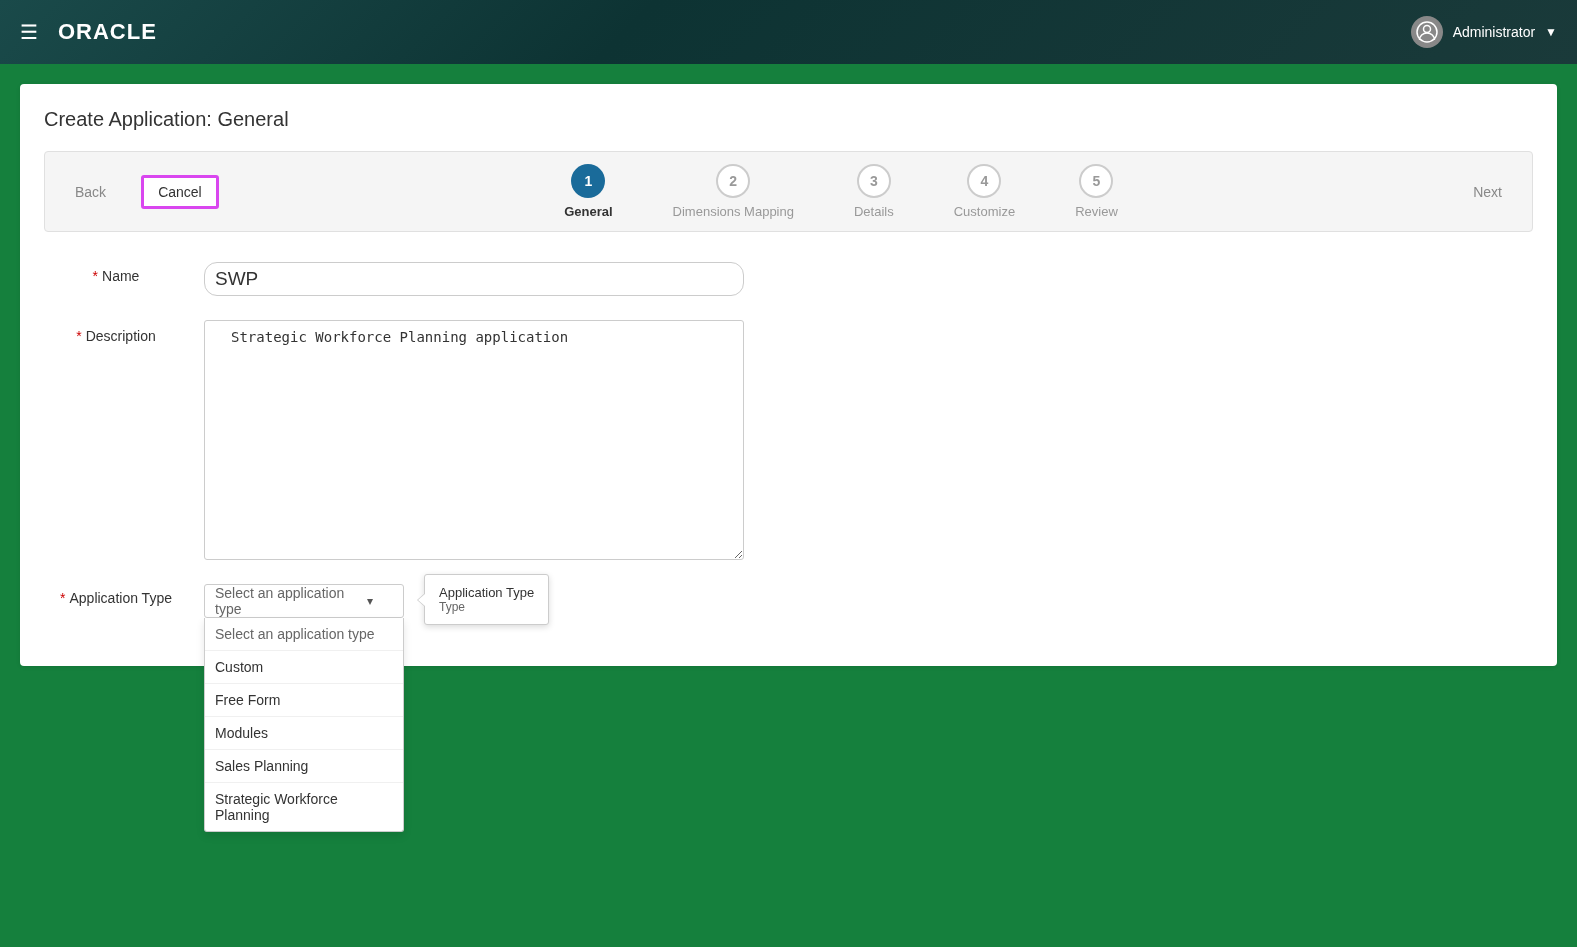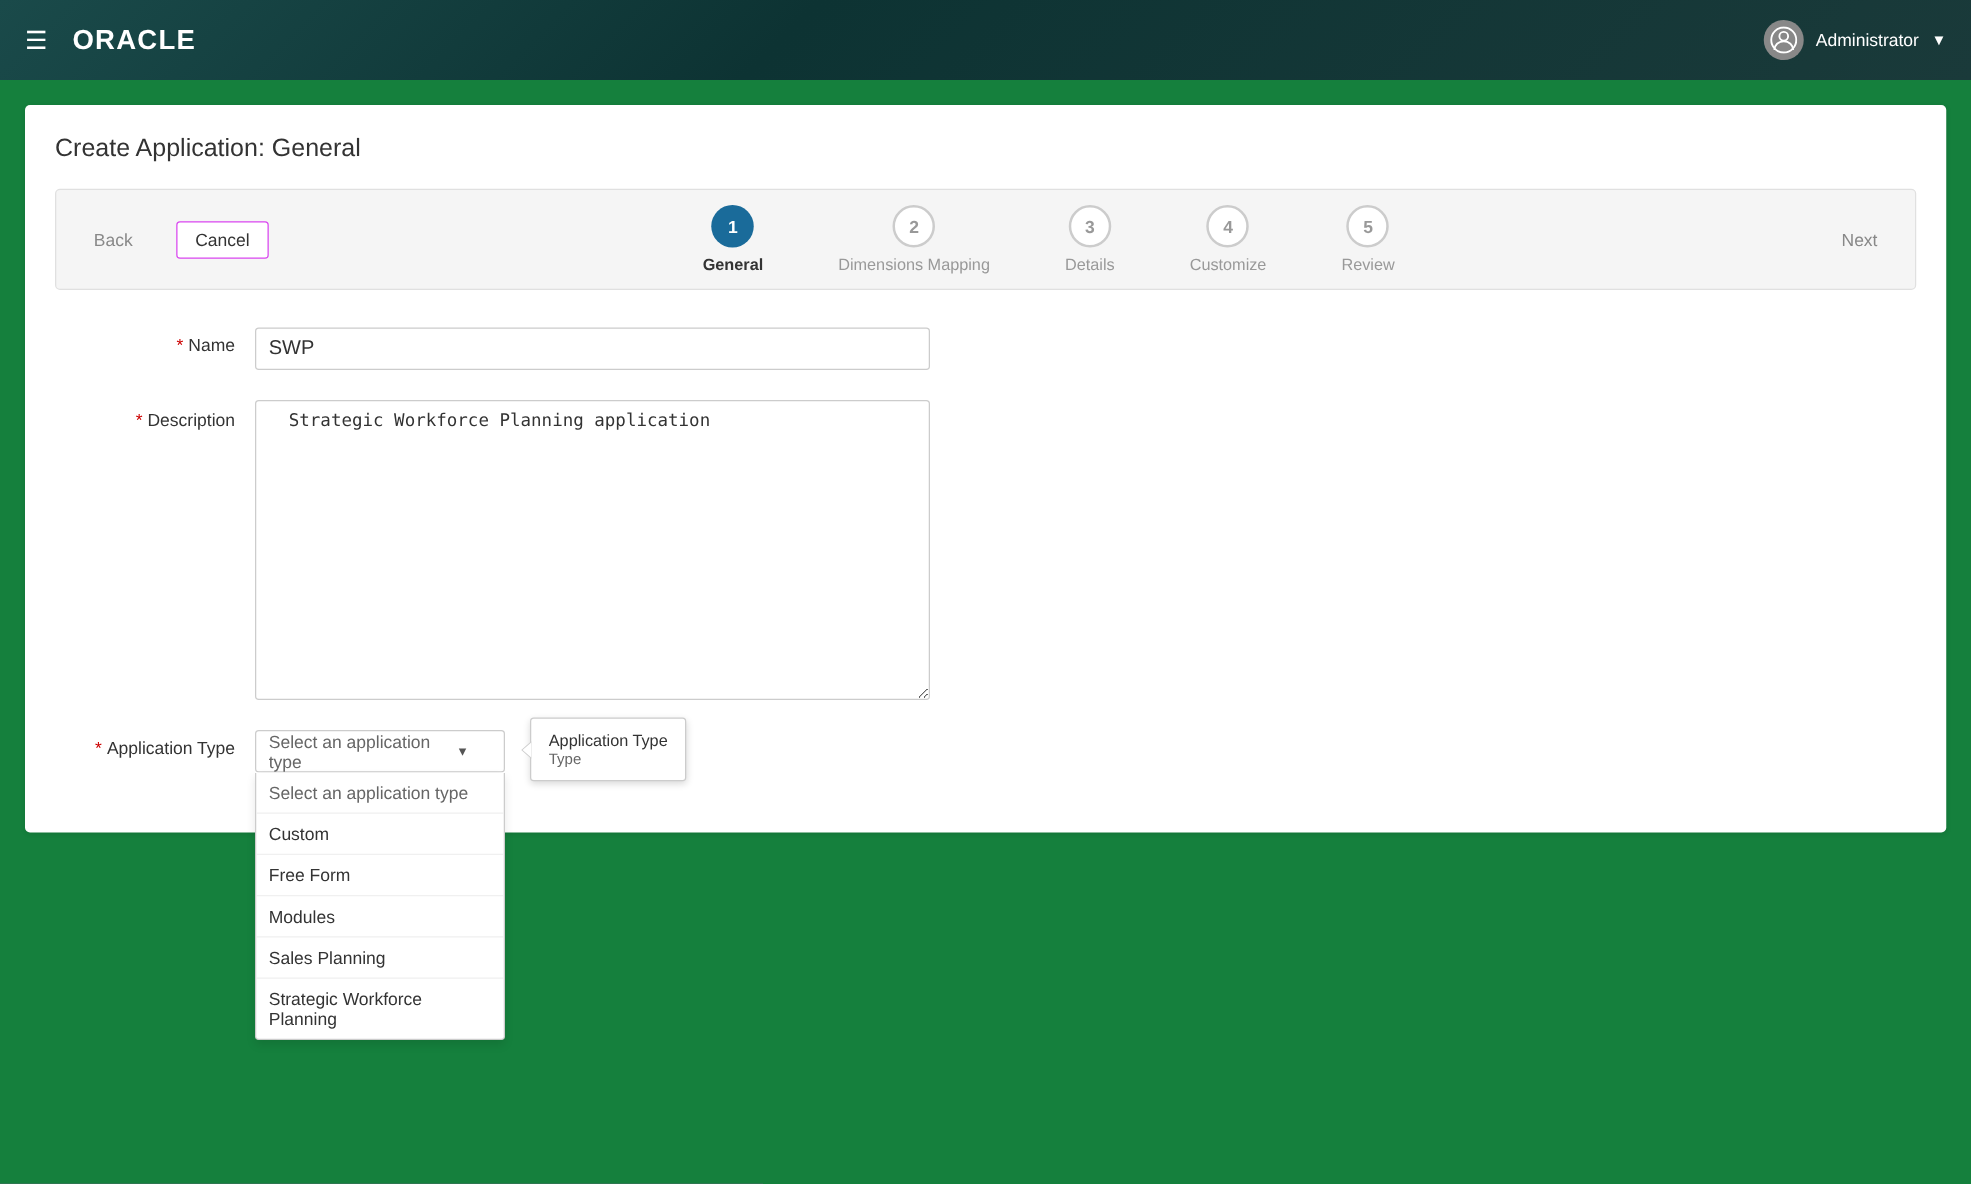--- a/index.html
+++ b/index.html
@@ -153,21 +153,21 @@
     .btn-back {
       background: transparent;
       border: none;
       color: #888;
       cursor: pointer;
       font-size: 14px;
       padding: 6px 10px;
     }
     .btn-cancel {
       background: white;
-      border: 1px solid #d946ef;
+      border: 3px solid #d946ef;
       color: #333;
       cursor: pointer;
       font-size: 14px;
       padding: 6px 14px;
       border-radius: 3px;
     }
     .btn-next {
       background: transparent;
       border: none;
       color: #888;
@@ -177,37 +177,37 @@
     }
 
     
     .form-group {
       display: flex;
       align-items: flex-start;
       margin-bottom: 24px;
     }
     .form-label {
       min-width: 160px;
-      text-align: right;
+      text-align: center;
       padding-right: 16px;
       font-size: 14px;
       color: #333;
       padding-top: 6px;
     }
     .required-star {
       color: #cc0000;
       margin-right: 4px;
     }
     .form-input {
       width: 540px;
       height: 34px;
       border: 1px solid #ccc;
-      border-radius: 3px;
+      border-radius: 13px;
       padding: 6px 10px;
-      font-size: 16px;
+      font-size: 19px;
       color: #333;
     }
     .form-textarea {
       width: 540px;
       height: 240px;
       border: 1px solid #ccc;
       border-radius: 3px;
       padding: 8px 26px;
       font-size: 14px;
       color: #333;

